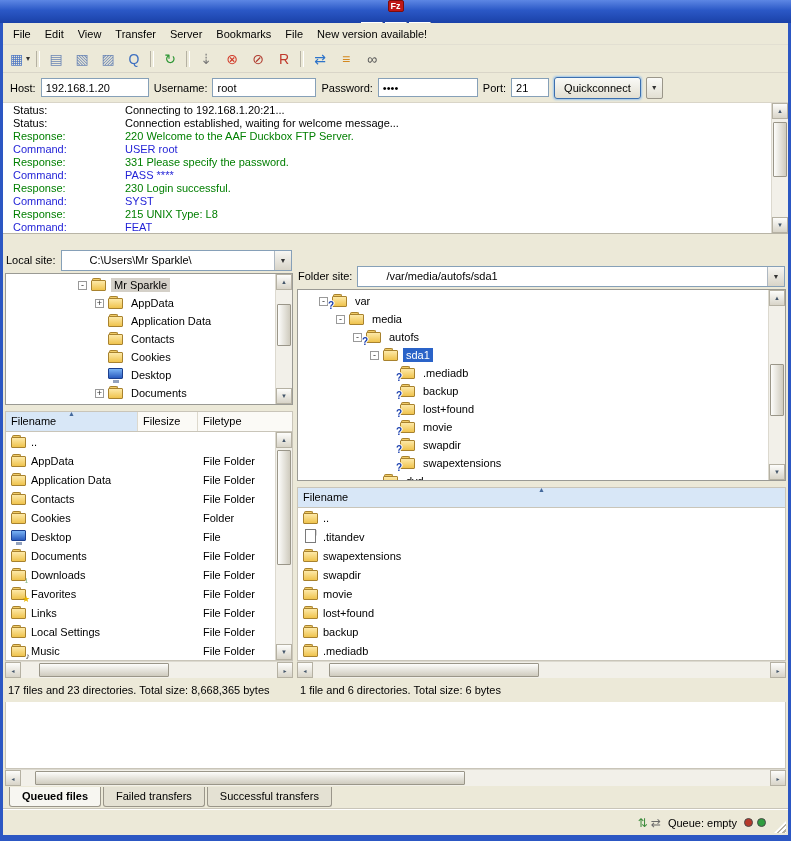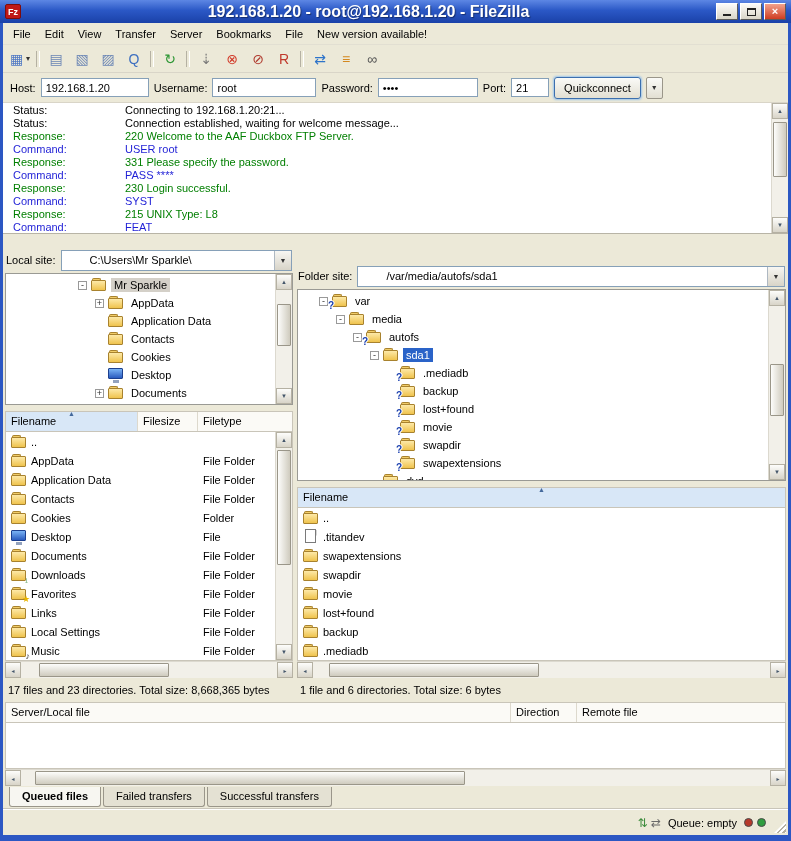--- a/index.html
+++ b/index.html
@@ -3,21 +3,21 @@
 <meta charset="utf-8">
 <style>
   * { margin:0; padding:0; box-sizing:border-box; }
   html,body { background:#9a9a9a; }
   body { font-family:"Liberation Sans", sans-serif; font-size:11px; color:#000; }
 
   .window { position:relative; width:791px; height:841px; background:#2c57c3; overflow:hidden; }
 
   
   .titlebar { height:23px; display:flex; align-items:center; gap:5px; padding:0 5px;
-    background:linear-gradient(to bottom,#5d87e4 0%,#2b58c6 45%,#1a41a8 100%); }
+    background:linear-gradient(to bottom,#5d87e4 0%,#2b58c6 45%,#1a41a8 100%);flex-direction:column; }
   .app-icon { width:16px; height:15px; background:#bf1818; border:1px solid #7d0c0c; color:#fff;
     font-weight:bold; font-size:9px; display:flex; align-items:center; justify-content:center; border-radius:2px; }
   .title-text { flex:1; color:#fff; font-weight:bold; font-size:16px; white-space:nowrap; overflow:hidden;
     text-shadow:1px 1px 1px rgba(0,0,0,.4);text-align:center; }
   .winbtns { display:flex; gap:2px; }
   .winbtn { width:22px; height:17px; background:linear-gradient(#fcfbf8,#d9d5c8); border:1px solid #fff;
     border-right-color:#5a5a5a; border-bottom-color:#5a5a5a; display:flex; align-items:center; justify-content:center; }
   .winbtn.close { background:linear-gradient(#f2a28c,#cf3d22); }
   .glyph-min { width:8px; height:2px; background:#222; margin-top:7px; }
   .glyph-max { width:9px; height:8px; border:1px solid #222; border-top-width:2px; }
@@ -793,25 +793,20 @@
               <div class="thumb" style="left:16px;width:210px;"></div>
             </div>
           <div class="arr">▸</div>
         </div>
 
         <div class="pane-status">1 file and 6 directories. Total size: 6 bytes</div>
       </div>
     </div>
 
     <div class="queue">
-      <div class="queue-header">
-        <span class="hcell qh-1">Server/Local file</span>
-        <span class="hcell qh-2">Direction</span>
-        <span class="hcell qh-3">Remote file</span>
-      </div>
       <div class="queue-body"></div>
       <div class="hsb">
         <div class="arr">◂</div>
         <div class="track">
             <div class="thumb" style="left:14px;width:430px;"></div>
           </div>
         <div class="arr">▸</div>
       </div>
     </div>
 

